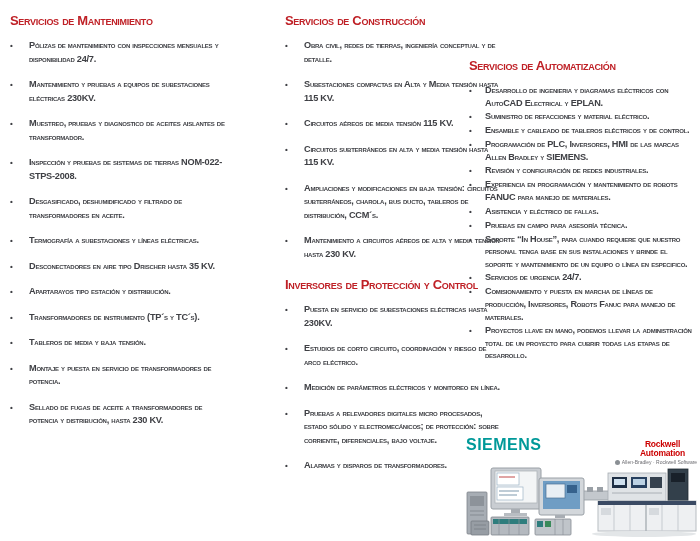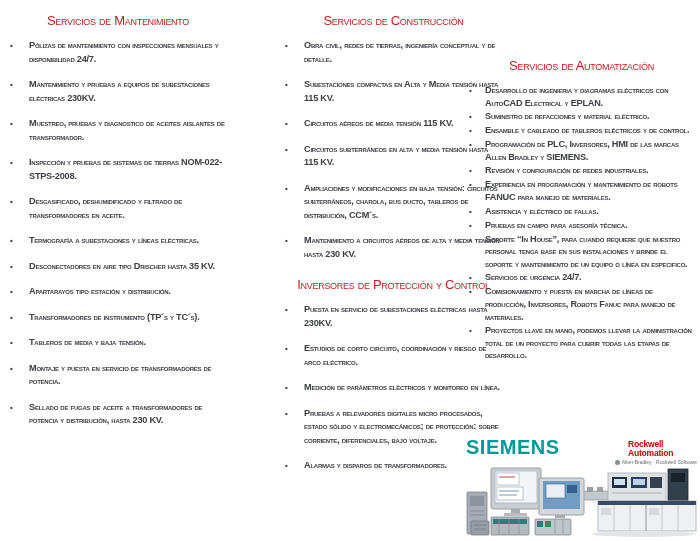--- a/index.html
+++ b/index.html
@@ -14,23 +14,22 @@
   .col {
     position:absolute;
     top:13px;
     font-variant:small-caps;
   }
   .col1 { left:10px;  width:216px; }
   .col2 { left:241px; width:217px;margin-left:44px; }
   .col3 { left:469px; width:225px;margin-top:45px; }
 
   .section-header {
-    text-align:center;
     color:#bf2026;
-    font-weight:normal;
+    font-weight:bold;
     font-size:13px;
     letter-spacing:-0.3px;
     line-height:15px;
     margin-bottom:11px;
     white-space:nowrap;
   }
   .col2 .section-header.second { margin-top:16px; }
 
   ul.bullets { list-style:none; }
   ul.bullets li {
@@ -49,31 +48,31 @@
     line-height:13px;
     color:#3f4045;
   }
   .col3 ul.bullets .marker { flex:0 0 16px; }
   ul.bullets .txt { flex:1 1 auto; }
 
   
   .siemens-logo {
     position:absolute;
     left:466px; top:436px;
-    font-size:20px;
+    font-size:16px;
     font-weight:bold;
     letter-spacing:0.5px;
     color:#099;
     font-variant:normal;
   }
   .rockwell-logo {
     position:absolute;
     left:628px; top:440px;
     width:69px;
-    text-align:left;
+    text-align:center;
     color:#cc0000;
     font-weight:bold;
     font-size:8.5px;
     line-height:8.5px;
     letter-spacing:-0.2px;
   }
   .rockwell-sub {
     position:absolute;
     left:612px; top:459px;
     width:88px;

